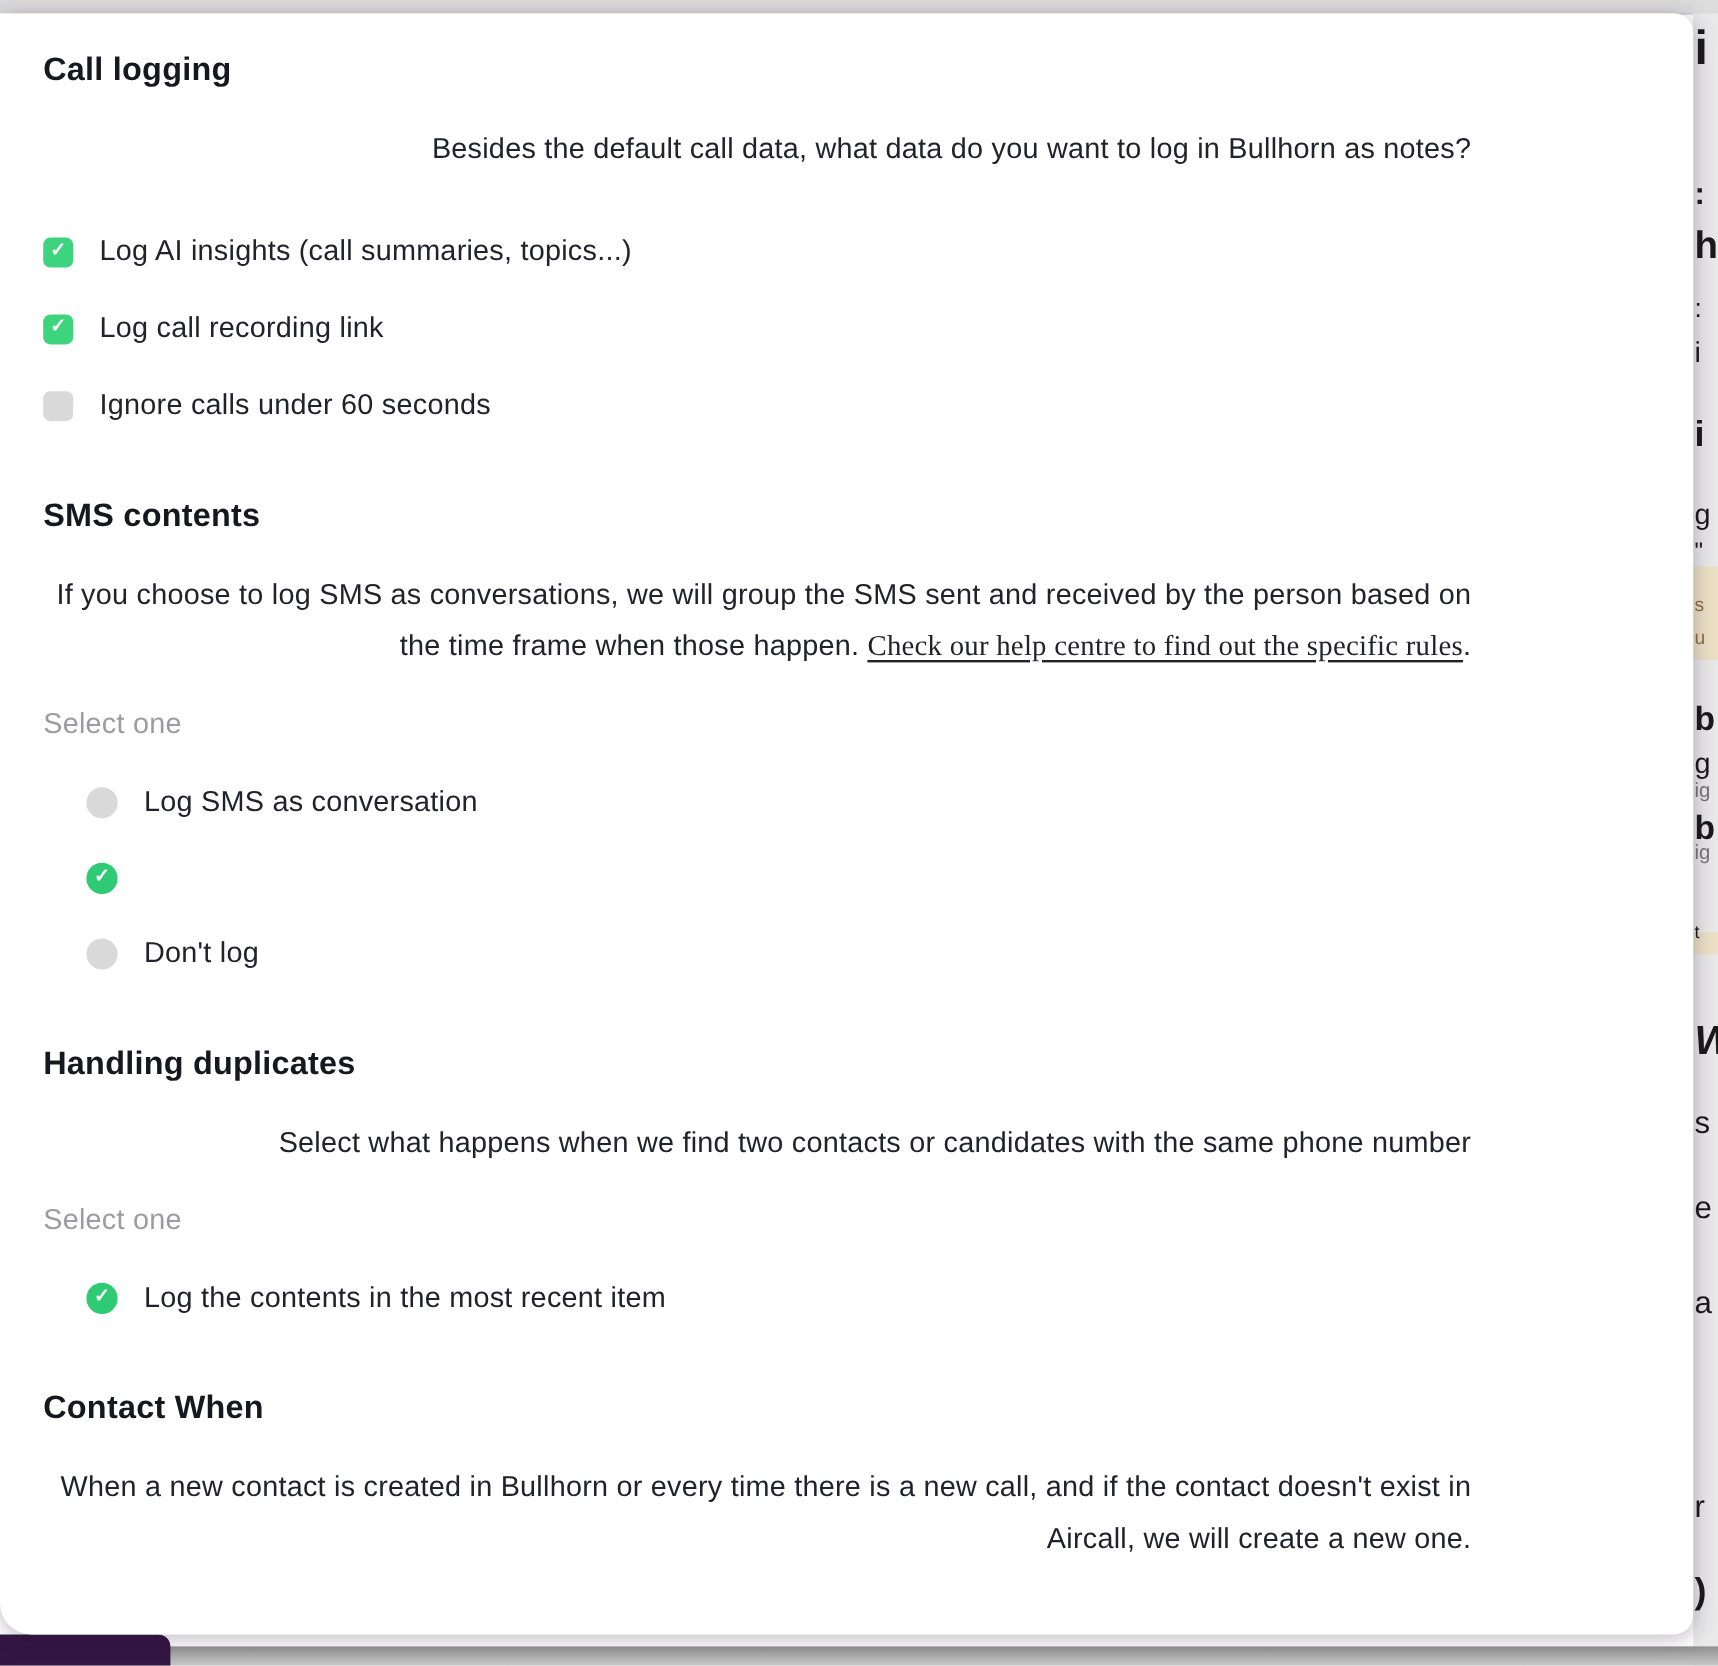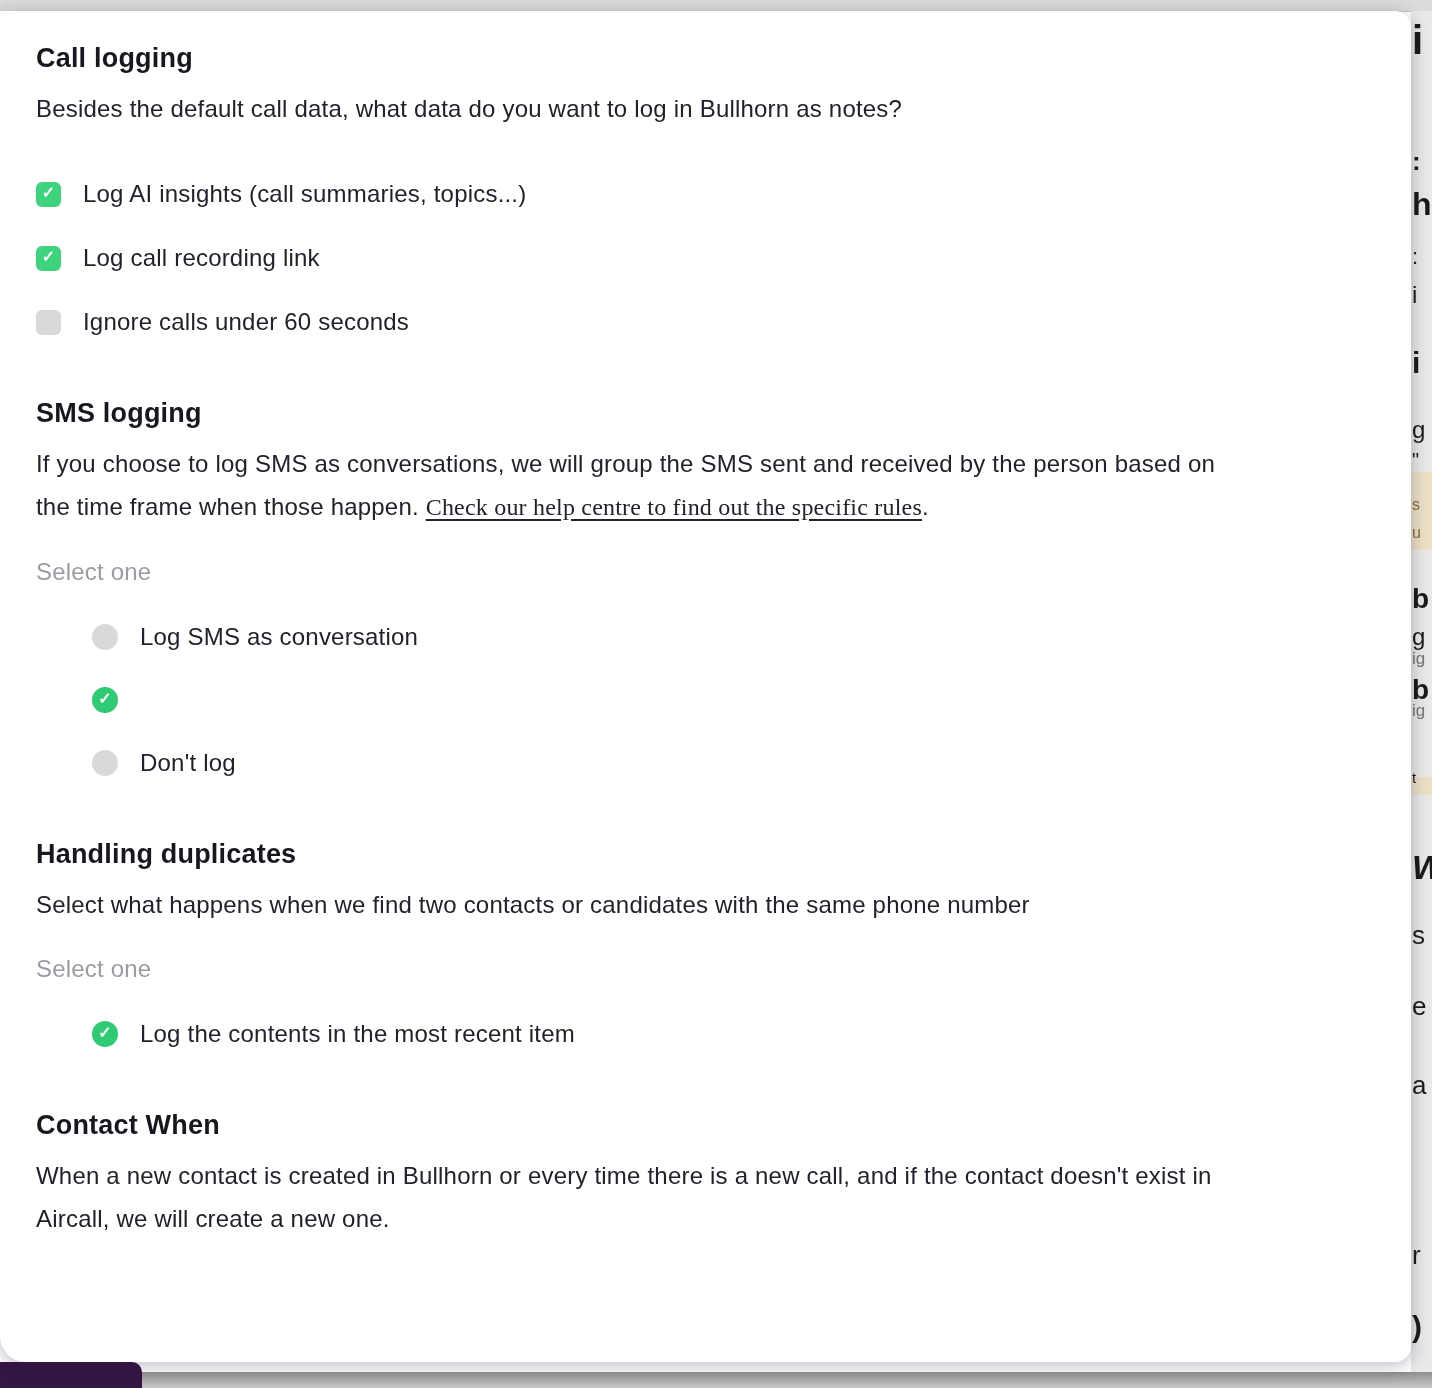--- a/index.html
+++ b/index.html
@@ -40,30 +40,30 @@
     background:#ffffff;border-radius:0 16px 16px 26px;
     box-shadow:0 3px 18px rgba(35,15,50,.30);
     box-sizing:border-box;padding:30px 40px 0 36px;z-index:5;
   }
   .section-title{
     font-size:27px;font-weight:700;color:#17171f;letter-spacing:.2px;
     margin:0;line-height:34px;
   }
   .desc{
     font-size:24px;color:#22222d;letter-spacing:.2px;line-height:43px;
-    margin:12px 0 0 0;max-width:1190px;
+    margin:28px 0 0 0;max-width:1190px;text-align:right;
   }
   .desc a{color:#22222d;text-decoration:underline;text-underline-offset:4px;cursor:pointer;font-family:Liberation Serif, serif;}
   .select-label{
     font-size:24px;color:#9b9ba3;letter-spacing:.2px;margin:28px 0 0 0;line-height:30px;
   }
   .opts{margin:0;}
   .opt-row{display:flex;align-items:center;margin-top:36px;cursor:pointer;}
   .opts.first-gap .opt-row:first-child{margin-top:50px;}
-  .opts.radio-gap{margin-left:56px;}
+  .opts.radio-gap{margin-left:36px;}
   .opt-row .box{
     width:25px;height:25px;border-radius:6px;background:#d9d9d9;
     flex:0 0 auto;display:flex;align-items:center;justify-content:center;
   }
   .opt-row .box.on{background:#3ed47d;}
   .opt-row .circle{
     width:26px;height:26px;border-radius:50%;background:#d9d9d9;
     flex:0 0 auto;display:flex;align-items:center;justify-content:center;
   }
   .opt-row .circle.on{background:#2fcb74;}
@@ -121,21 +121,21 @@
           </span>
           <span class="opt-label">Log call recording link</span>
         </div>
         <div class="opt-row">
           <span class="box"></span>
           <span class="opt-label">Ignore calls under 60 seconds</span>
         </div>
       </div>
     </div>
     <div class="section mt-sec-wrap">
-      <h2 class="section-title mt-sec">SMS logging</h2>
+      <h2 class="section-title mt-sec">SMS contents</h2>
       <p class="desc"><span>If you choose to log SMS as conversations, we will group the SMS sent and received by the person based on the time frame when those happen. </span><a>Check our help centre to find out the specific rules</a><span>.</span></p>
       <p class="select-label">Select one</p>
       <div class="opts radio-gap">
         <div class="opt-row">
           <span class="circle"></span>
           <span class="opt-label">Log SMS as conversation</span>
         </div>
         <div class="opt-row">
           <span class="circle on">
             <span class="tick">✓</span>

